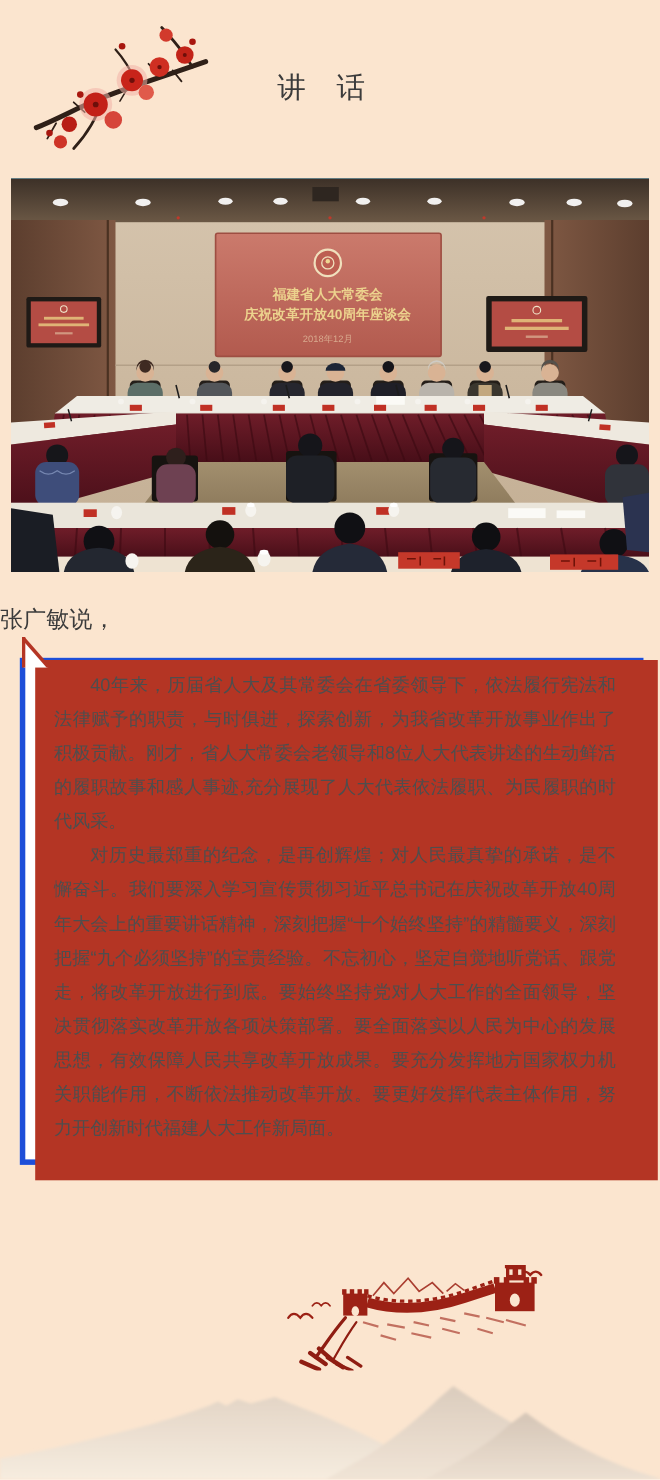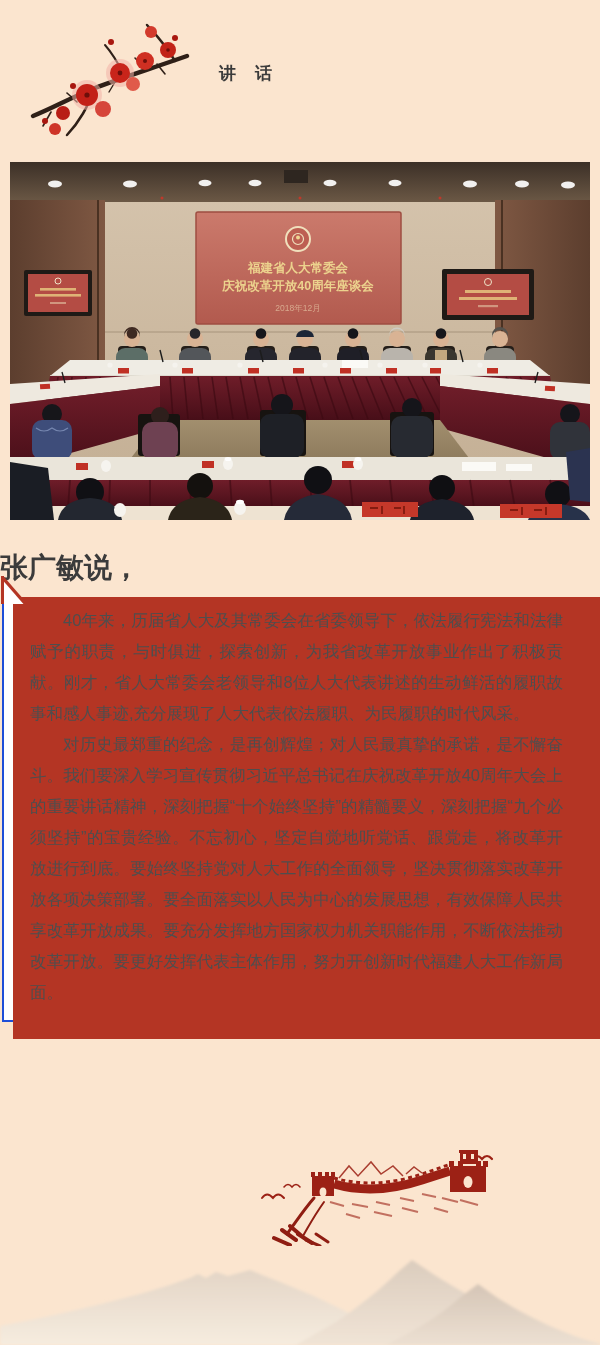--- a/index.html
+++ b/index.html
@@ -4,34 +4,34 @@
 <style>
   * { margin:0; padding:0; box-sizing:border-box; }
   html,body { width:600px; }
   body { font-family:"Liberation Sans","DejaVu Sans",sans-serif; }
   .page {
     position:relative; width:600px; height:1345px;
     background:#fbe5cf; overflow:hidden;
   }
   .blossom { position:absolute; left:25px; top:16px; width:172px; height:126px; }
   .page-title {
-    position:absolute; left:219px; top:62px;
-    font-size:17px; font-weight:700; color:#3b3b3b; letter-spacing:1px;
+    position:absolute; left:252px; top:62px;
+    font-size:26px; font-weight:400; color:#3b3b3b; letter-spacing:1px;
   }
   .photo {
     position:absolute; left:10px; top:162px; width:580px; height:358px;
     overflow:hidden; background:#0ea5e9;
   }
   .speaker-lead {
     position:absolute; left:0; top:549px;
-    font-size:28px; font-weight:700; color:#3b3b3b;
+    font-size:21px; font-weight:400; color:#3b3b3b;
   }
   .speech-box {
-    position:absolute; left:2px; top:598px; right:15px;
-    background:#ffffff; border:2px solid #1d4ed8;
+    position:absolute; left:18px; top:598px; right:15px;
+    background:#ffffff; border:5px solid #1d4ed8;
     padding:5px 20px 12px 26px;
     z-index:1;
   }
   .speech-box::before {
     content:""; position:absolute; z-index:-1;
     top:-3px; left:9px; right:-18px; bottom:-19px;
     background:#b43524;
   }
   .corner-notch { position:absolute; left:-3px; top:-24px; width:26px; height:28px; }
   .speech-box p {

